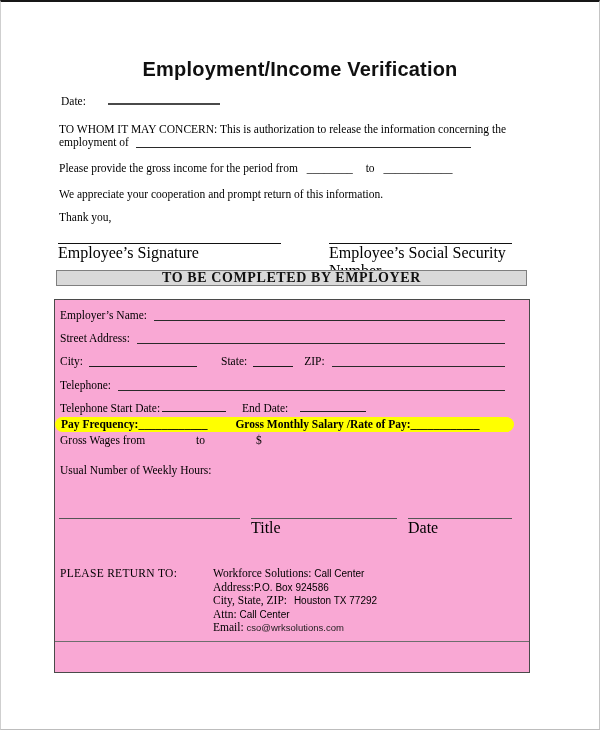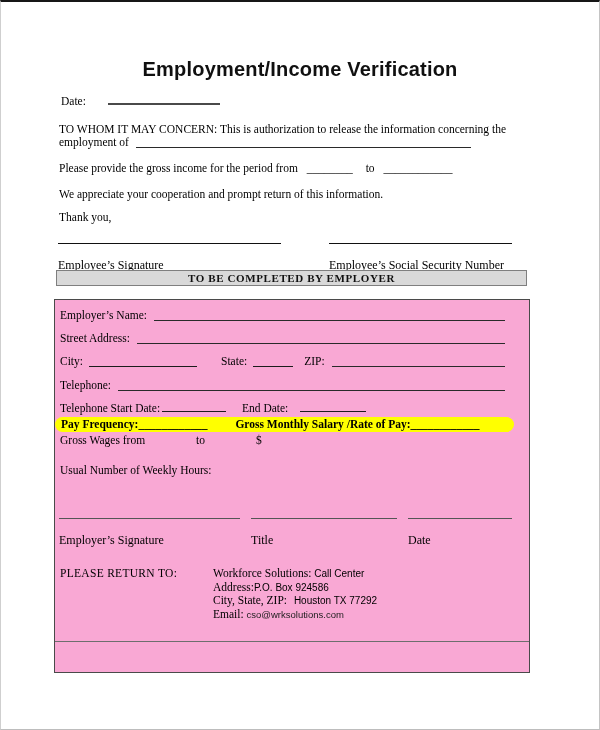--- a/index.html
+++ b/index.html
@@ -18,25 +18,25 @@
     font-family:"Liberation Sans", sans-serif; font-weight:bold; font-size:20px;
     letter-spacing:0.2px; color:#101010;
   }
   .row { white-space:nowrap; }
   .flexrow { display:flex; align-items:flex-end; }
   .lbl { white-space:nowrap; }
   .rule { display:inline-block; border-bottom:1.4px solid #1c1c1c; height:10px; vertical-align:baseline; }
   .rule-thick { border-bottom:2px solid #4a4a4a; }
   .rule-grow { flex:1 1 auto; border-bottom:1.4px solid #2a2a2a; height:10px; }
   .sigcol .sigline { border-bottom:1.6px solid #111; height:10px; }
-  .sigcol .siglabel { margin-top:14px; font-size:12px; }
+  .sigcol .siglabel { margin-top:0; font-size:16px; }
   .banner {
     top:268px; left:55px; width:471px; height:16px;
     background:#d9d9d9; border:1px solid #7f7f7f;
-    text-align:center; font-size:11px; font-weight:bold; letter-spacing:0.6px;
+    text-align:center; font-size:14px; font-weight:bold; letter-spacing:0.6px;
     line-height:14px; color:#111;
   }
   .employer-box {
     top:297px; left:53px; width:476px; height:374px;
     border:1.6px solid #4a4a4a; background:#f9a8d4;
   }
   .employer-box .abs { font-size:11.5px; }
   .yellow-row {
     background:#ffff00; border-radius:9px; padding:1px 6px 2px 6px;
     font-weight:bold; white-space:nowrap;
@@ -126,21 +126,20 @@
     <div class="abs" style="top:134px; left:0; right:0; height:14px; position:absolute;">
       <span class="abs" style="left:5px; top:0;">Gross Wages from</span>
       <span class="abs" style="left:141px; top:0;">to</span>
       <span class="abs" style="left:201px; top:0;">$</span>
     </div>
 
     <div class="abs row" style="top:164px; left:5px;">Usual Number of Weekly Hours:</div>
 
     <div class="abs sigcol" style="top:209px; left:4px; width:181px;">
       <div class="sigline" style="border-color:#555;"></div>
-      <div class="siglabel">Employer’s Signature</div>
     </div>
     <div class="abs sigcol" style="top:209px; left:196px; width:146px;">
       <div class="sigline" style="border-color:#555;"></div>
       <div class="siglabel">Title</div>
     </div>
     <div class="abs sigcol" style="top:209px; left:353px; width:104px;">
       <div class="sigline" style="border-color:#555;"></div>
       <div class="siglabel">Date</div>
     </div>
 
@@ -150,20 +149,24 @@
         <span>Workforce Solutions:</span>
         <span class="sansval">Call Center</span>
       </div>
       <div class="addr-line">
         <span>Address:</span><span class="sansval">P.O. Box 924586</span>
       </div>
       <div class="addr-line">
         <span>City, State, ZIP:</span>
         <span class="sansval" style="margin-left:4px;">Houston TX 77292</span>
       </div>
+      <div class="addr-line">
+        <span>Attn:</span>
+        <span class="sansval">Call Center</span>
+      </div>
       <div class="addr-line email">
         <span>Email:</span>
         <span class="sansval">cso@wrksolutions.com</span>
       </div>
     </div>
 
     <div class="abs divider" style="top:341px; left:0; right:0;"></div>
   </div>
 
 </div>

